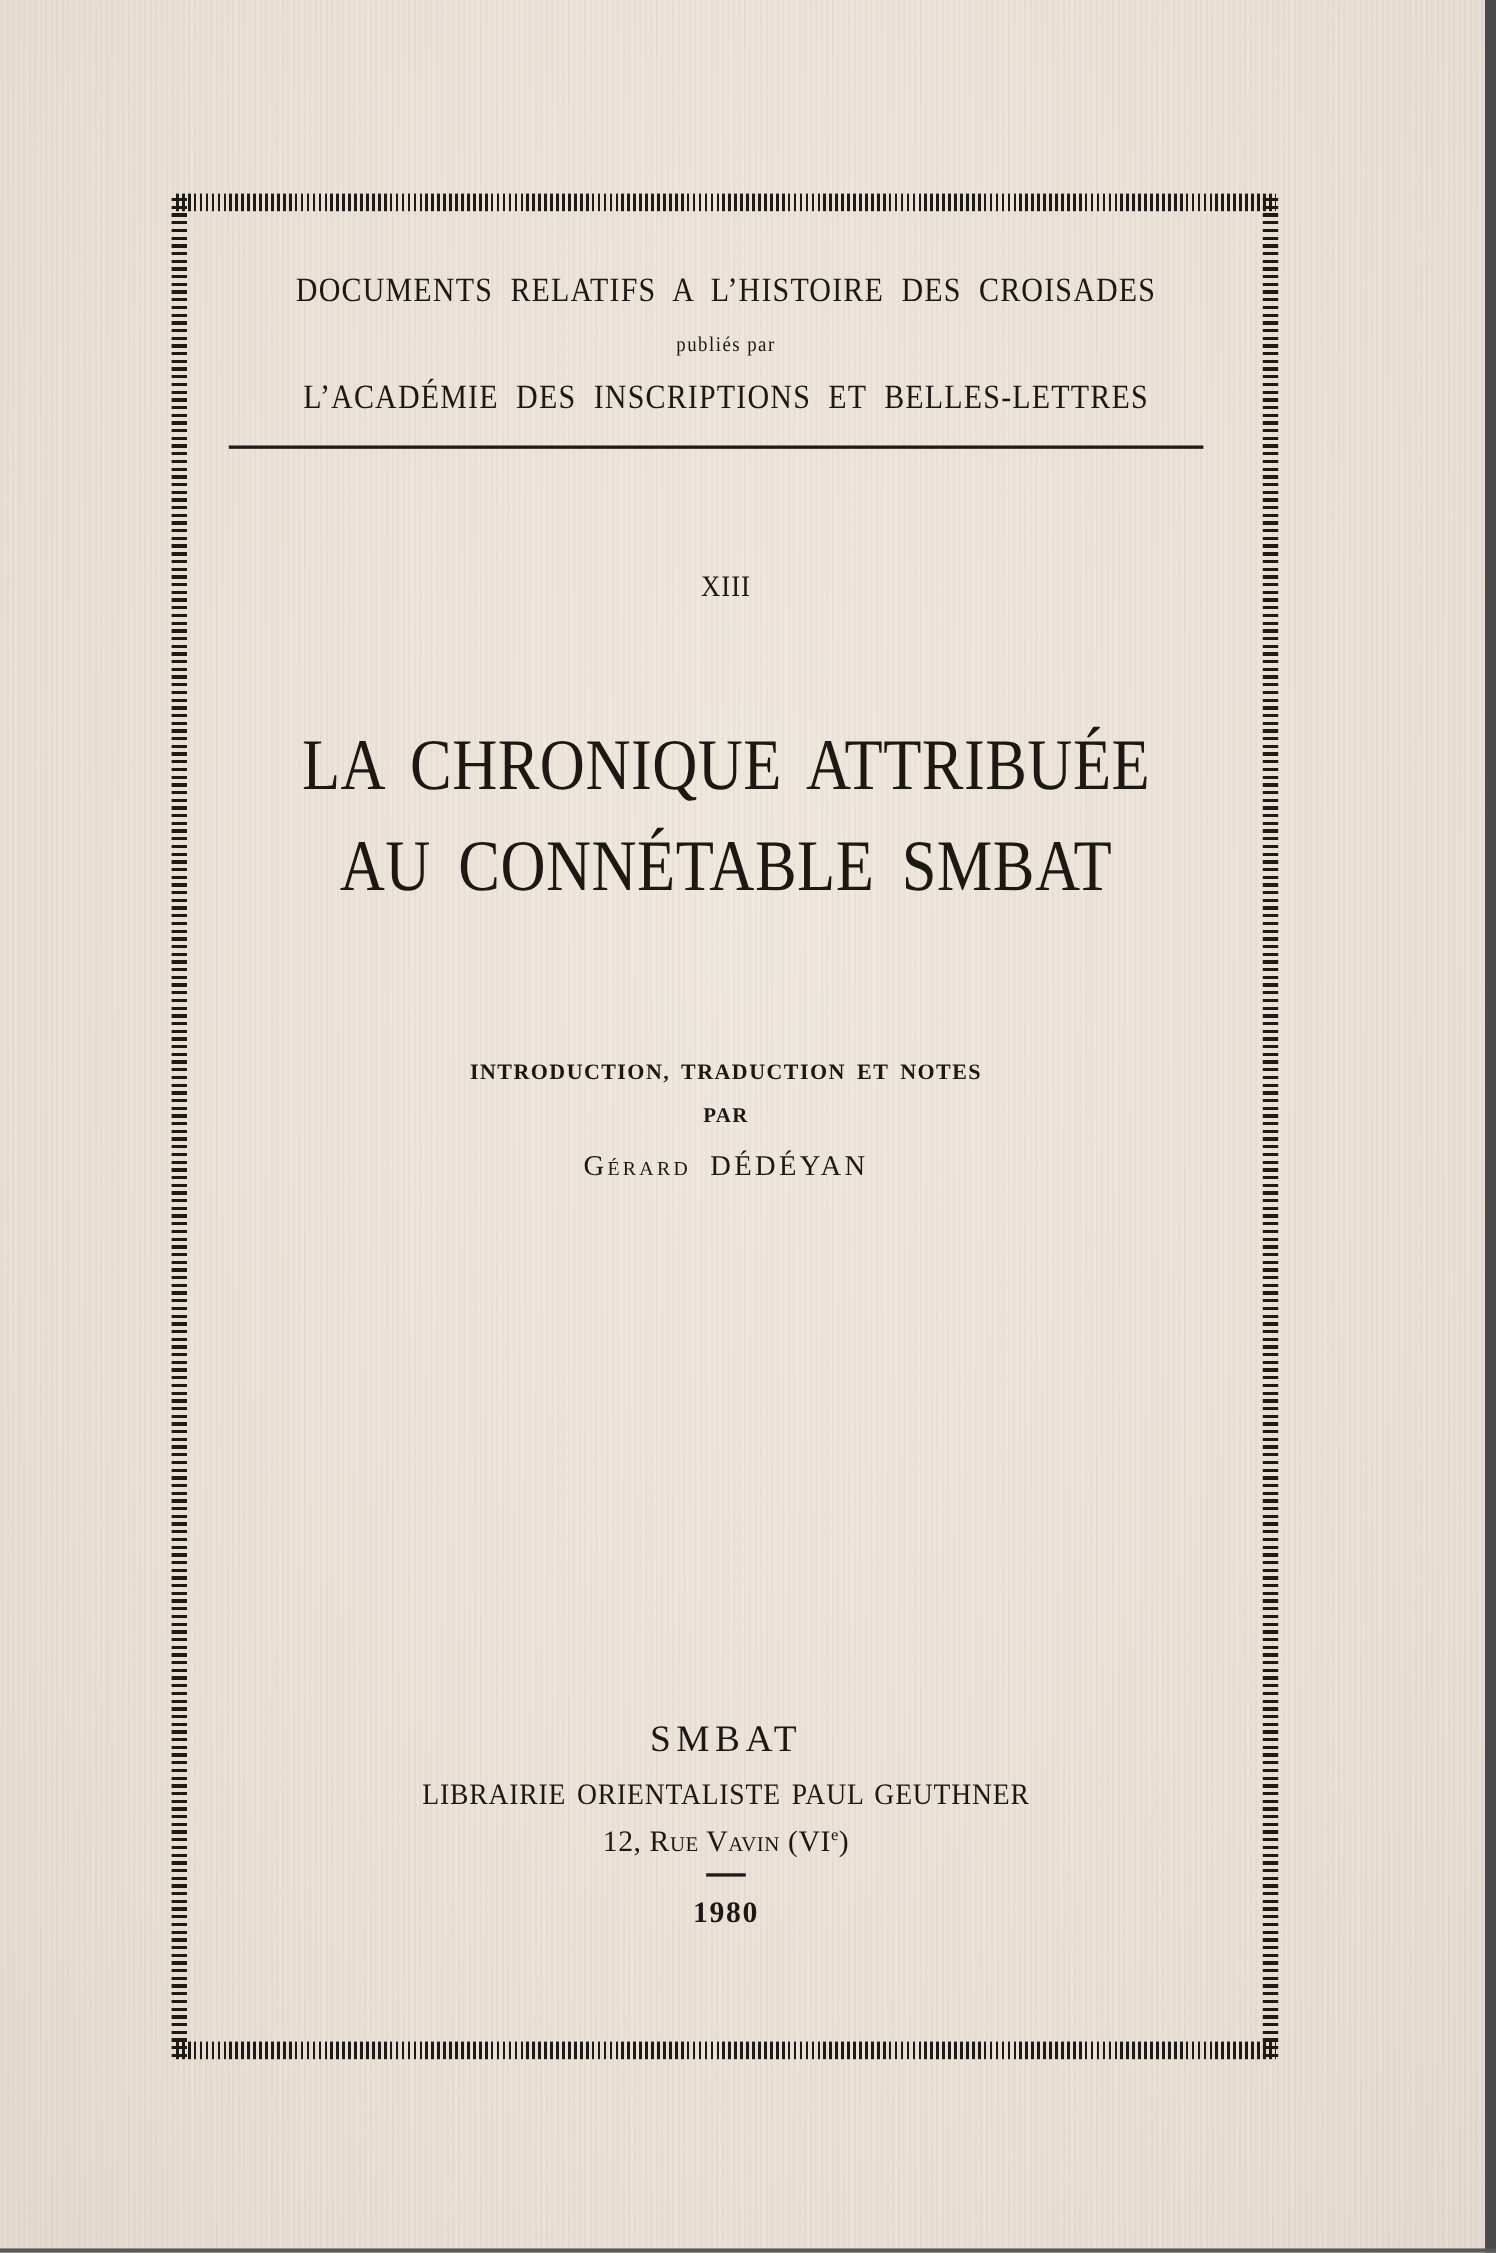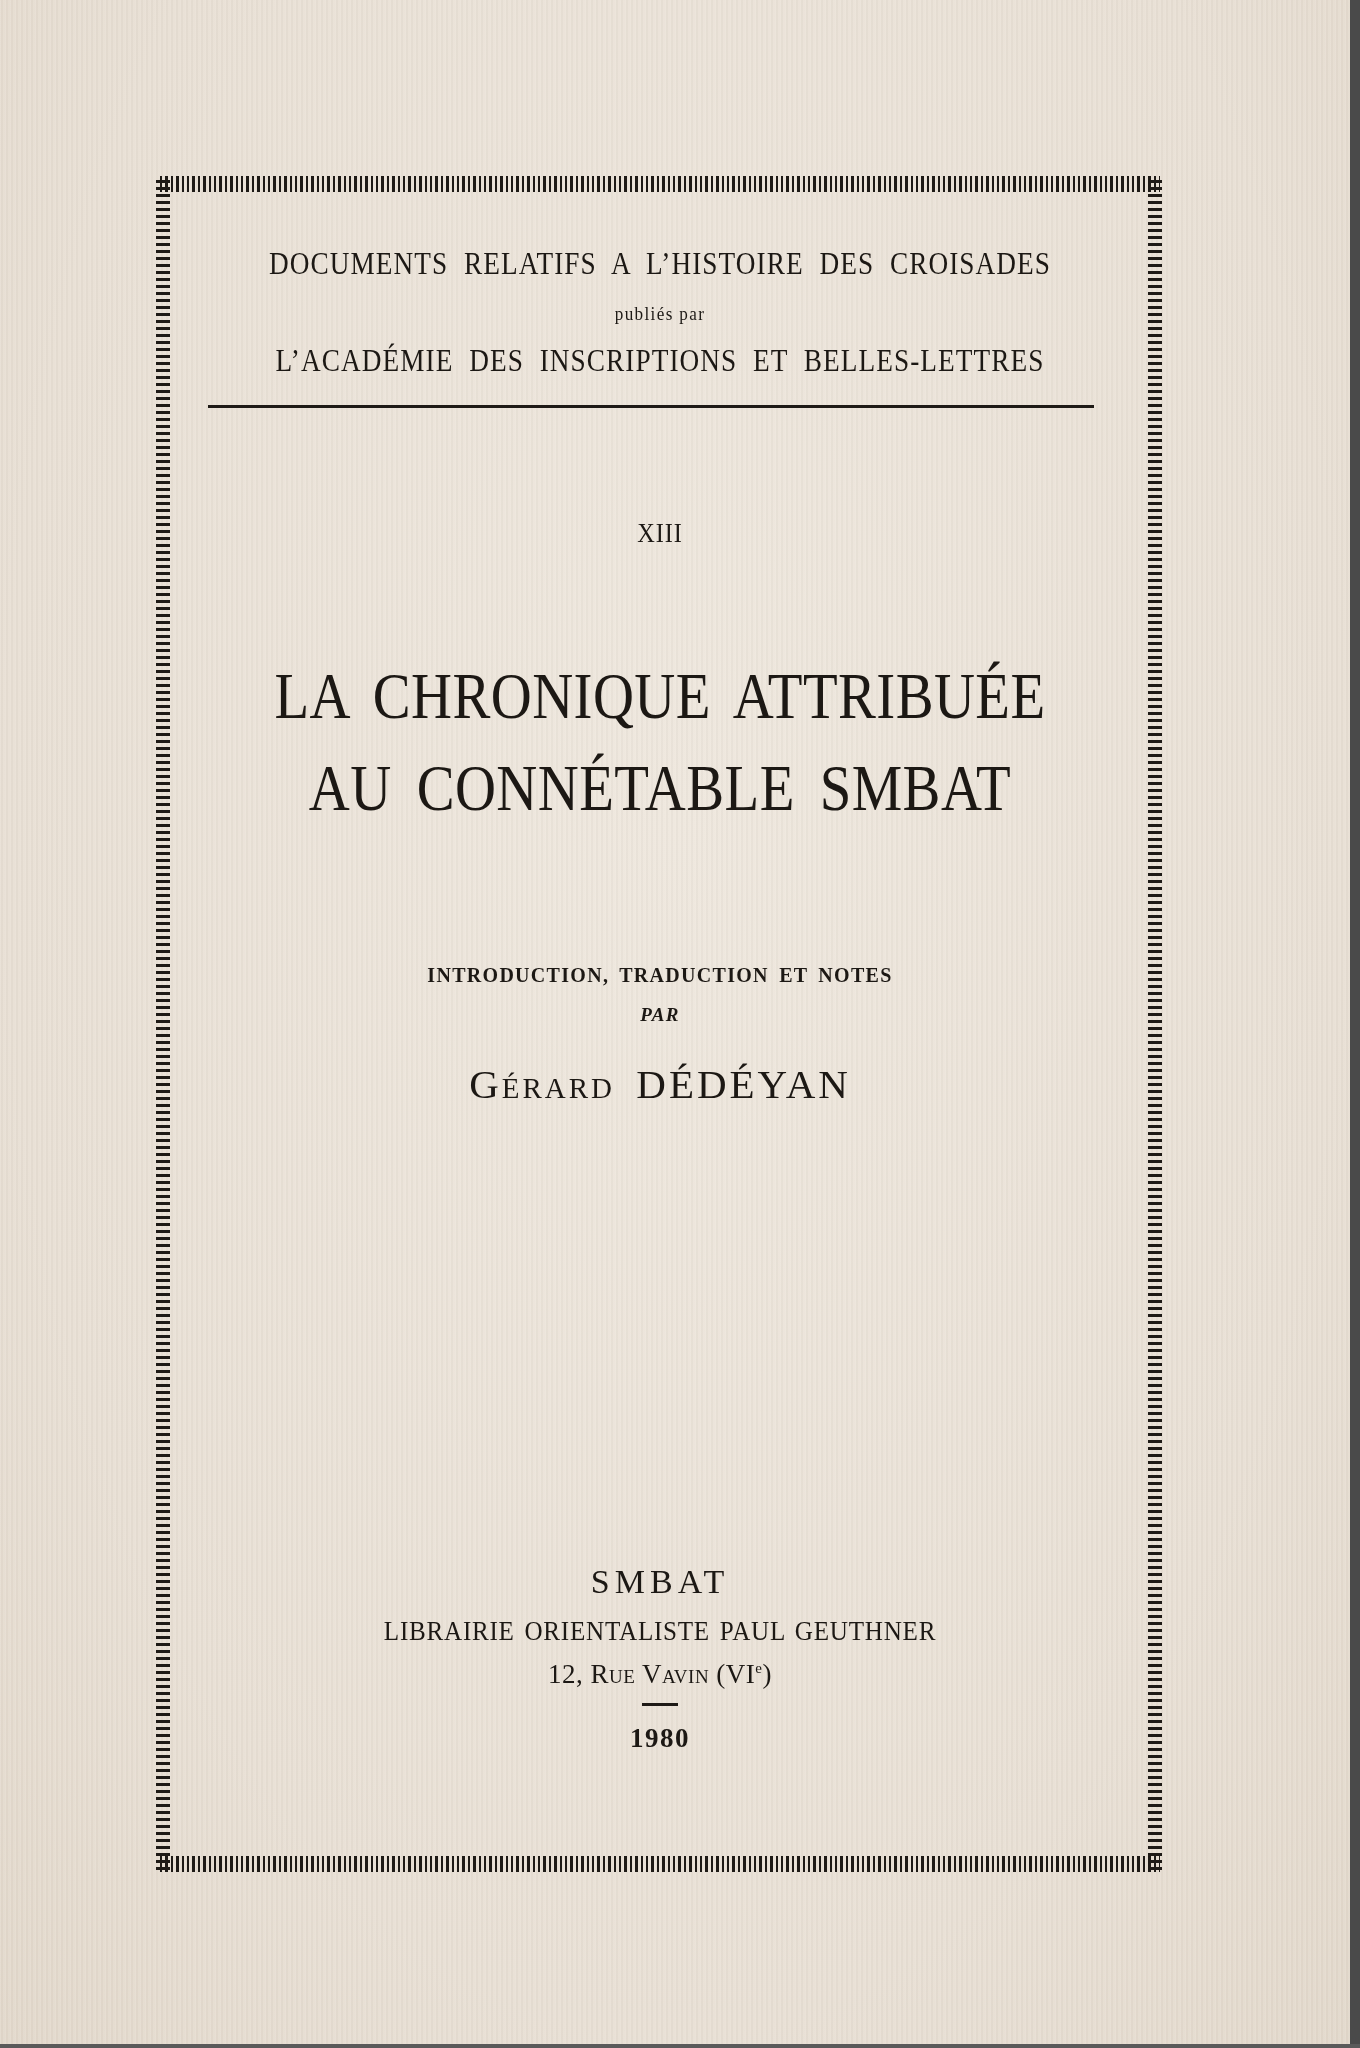--- a/index.html
+++ b/index.html
@@ -34,22 +34,22 @@
   .line { position:absolute; left:160px; width:1000px; text-align:center; white-space:nowrap; }
   .series { top:246px; font-size:31px; letter-spacing:1.2px; word-spacing:9px; transform:scaleX(0.88); }
   .pubpar { top:303px; font-size:19px; letter-spacing:1.5px; font-variant:small-caps; text-transform:lowercase; transform:scaleX(0.9); }
   .pubpar span { font-variant:normal; }
   .academie { top:343px; font-size:31px; letter-spacing:1.2px; word-spacing:9px; transform:scaleX(0.88); }
   .rule { position:absolute; left:208px; top:405px; width:886px; height:3px; background:#1e1a16; }
   .volume { top:518px; font-size:27px; letter-spacing:1px; transform:scaleX(0.9); }
   .title1 { top:658px; font-size:66px; word-spacing:12px; letter-spacing:0.5px; transform:scaleX(0.86); }
   .title2 { top:750px; font-size:66px; word-spacing:12px; letter-spacing:0.5px; transform:scaleX(0.86); }
   .intro { top:964px; font-size:20px; font-weight:bold; letter-spacing:1.3px; word-spacing:4px; }
-  .par { top:1004px; font-size:19px; font-weight:bold; letter-spacing:1.3px;font-style:italic; }
-  .author { top:1045px; font-size:41px; letter-spacing:3px; word-spacing:8px;margin-top:15px; }
+  .par { top:1004px; font-size:19px; font-weight:bold; letter-spacing:1.3px; }
+  .author { top:1045px; font-size:26px; letter-spacing:3px; word-spacing:8px; }
   .author .given { font-variant:small-caps; }
   .city { top:1563px; font-size:34px; letter-spacing:5px; }
   .publisher { top:1616px; font-size:27px; letter-spacing:0.8px; word-spacing:3px; transform:scaleX(0.93); }
   .address { top:1659px; font-size:27px; letter-spacing:0.5px; }
   .address .sc { font-variant:small-caps; }
   .address sup { font-size:15px; }
   .dash { position:absolute; left:642px; top:1703px; width:36px; height:3px; background:#1e1a16; }
   .year { top:1723px; font-size:27px; letter-spacing:1.5px;font-weight:bold; }
 </style>
 </head>

